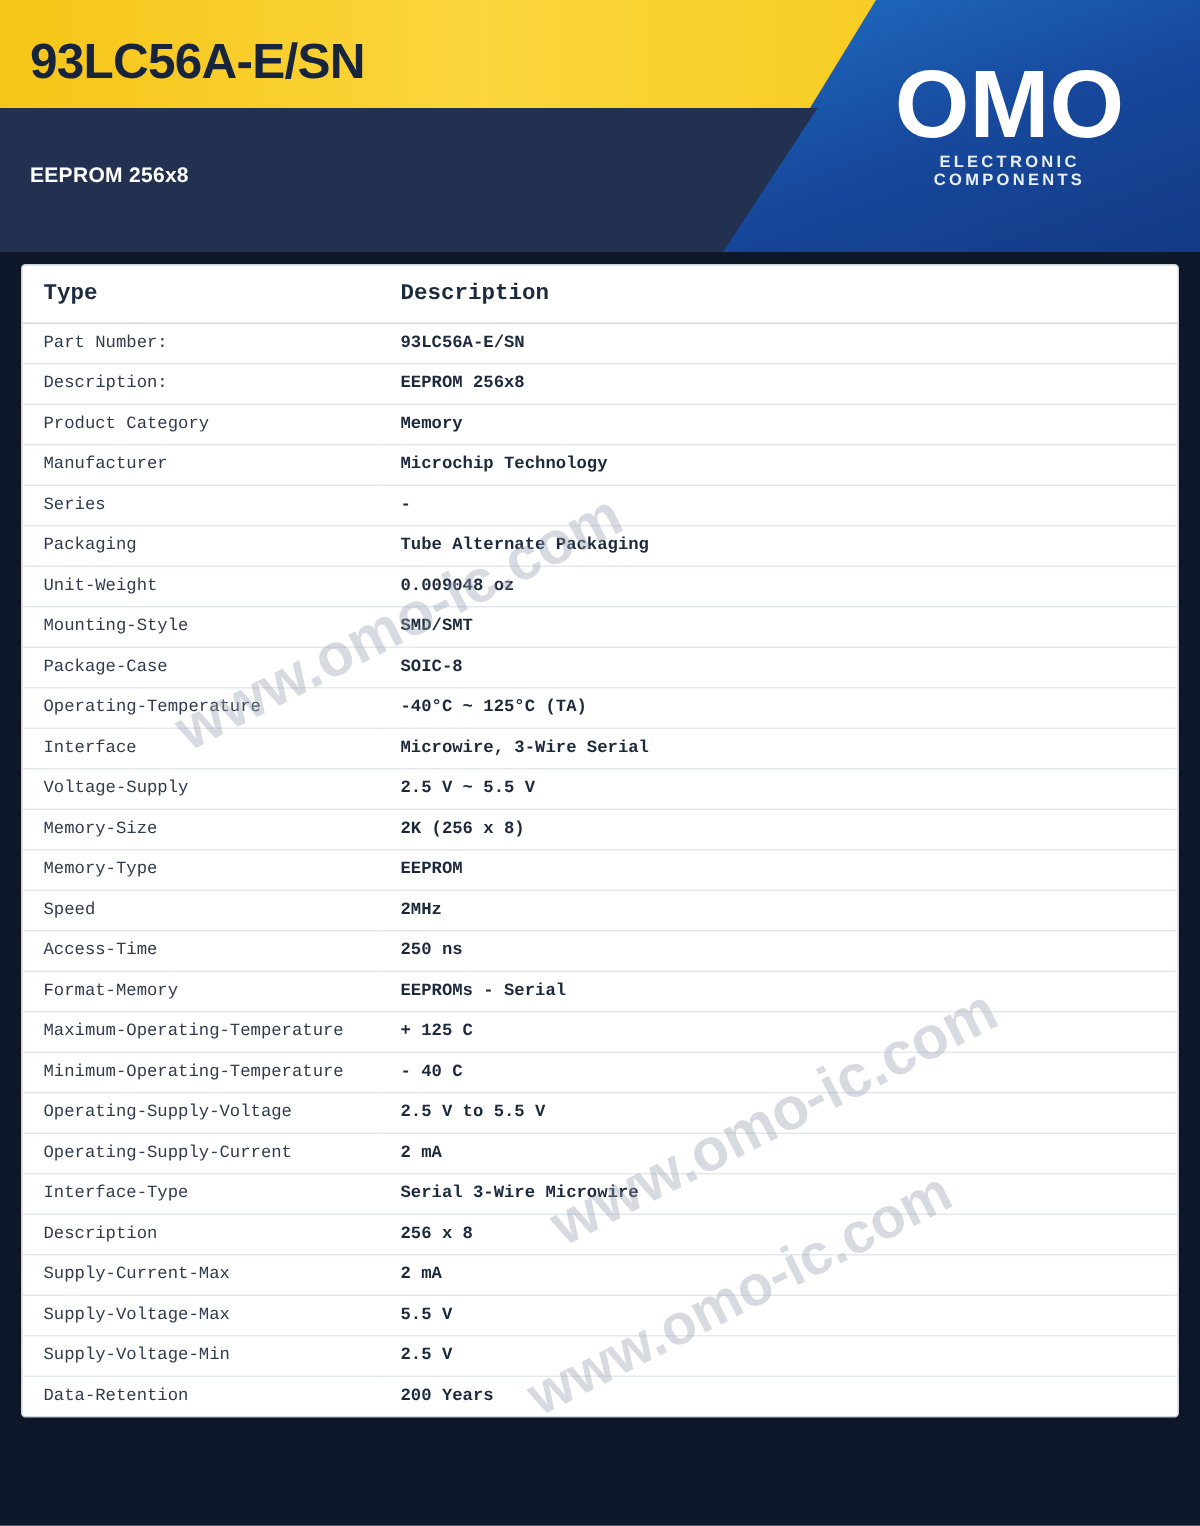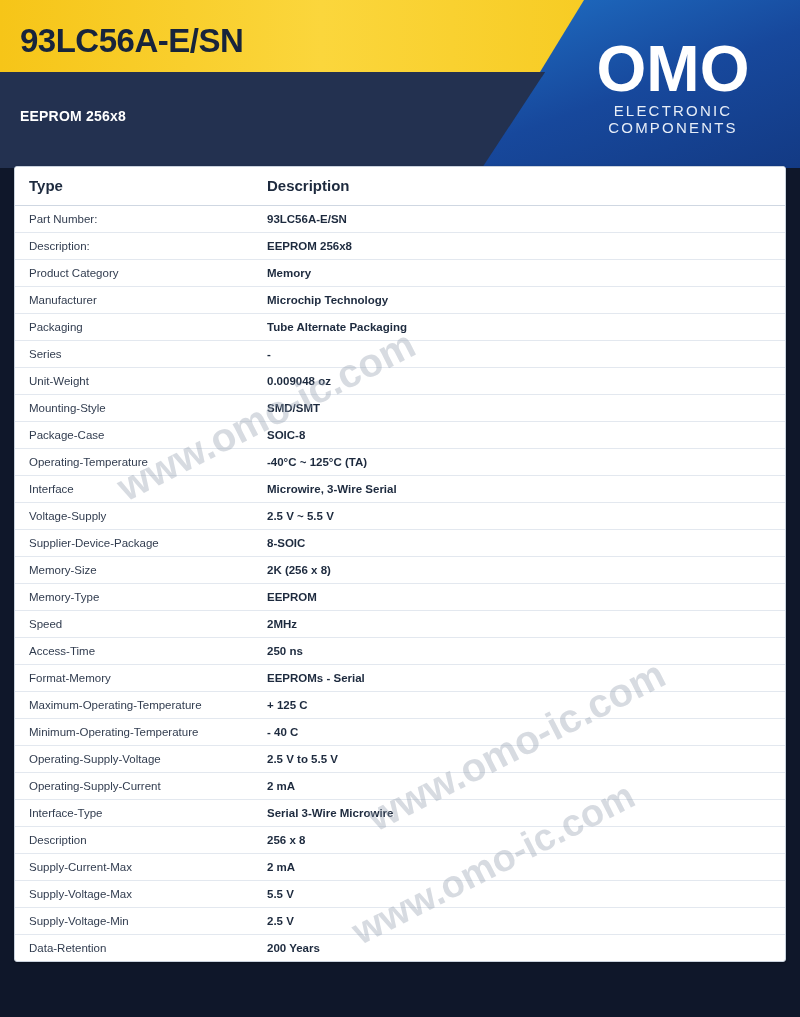--- a/index.html
+++ b/index.html
@@ -86,36 +86,37 @@
   .logo-omo {
     font-size: 64px;
     font-weight: bold;
     color: #ffffff;
     letter-spacing: 0px;
     line-height: 62px;
     font-family: "Liberation Sans", sans-serif;
   }
   .logo-sub {
     margin-top: 2px;
-    font-size: 15px;
+    font-size: 11px;
     letter-spacing: 2.2px;
     color: #e7eef8;
-    font-weight: normal;
+    font-weight: bold;
   }
 
   
   .card {
     position: absolute;
-    left: 14px; top: 166px;
+    left: 14px; top: 176px;
     width: 772px;
     background: #ffffff;
     border: 1px solid #c9d2de;
     border-radius: 3px;
     overflow: hidden;
     box-shadow: 0 1px 3px rgba(0,0,0,0.25);
+    font-family: Liberation Mono, monospace;
   }
   table {
     border-collapse: collapse;
     width: 100%;
     table-layout: fixed;
   }
   th, td {
     text-align: left;
     padding: 0 0 0 14px;
     height: 27px;
@@ -199,28 +200,28 @@
           </tr>
           <tr>
             <td class="key">Product Category</td>
             <td class="val">Memory</td>
           </tr>
           <tr>
             <td class="key">Manufacturer</td>
             <td class="val">Microchip Technology</td>
           </tr>
           <tr>
+            <td class="key">Series</td>
+            <td class="val">-</td>
+          </tr>
+          <tr>
             <td class="key">Packaging</td>
             <td class="val">Tube Alternate Packaging</td>
           </tr>
           <tr>
-            <td class="key">Series</td>
-            <td class="val">-</td>
-          </tr>
-          <tr>
             <td class="key">Unit-Weight</td>
             <td class="val">0.009048 oz</td>
           </tr>
           <tr>
             <td class="key">Mounting-Style</td>
             <td class="val">SMD/SMT</td>
           </tr>
           <tr>
             <td class="key">Package-Case</td>
             <td class="val">SOIC-8</td>
@@ -229,24 +230,20 @@
             <td class="key">Operating-Temperature</td>
             <td class="val">-40°C ~ 125°C (TA)</td>
           </tr>
           <tr>
             <td class="key">Interface</td>
             <td class="val">Microwire, 3-Wire Serial</td>
           </tr>
           <tr>
             <td class="key">Voltage-Supply</td>
             <td class="val">2.5 V ~ 5.5 V</td>
-          </tr>
-          <tr>
-            <td class="key">Supplier-Device-Package</td>
-            <td class="val">8-SOIC</td>
           </tr>
           <tr>
             <td class="key">Memory-Size</td>
             <td class="val">2K (256 x 8)</td>
           </tr>
           <tr>
             <td class="key">Memory-Type</td>
             <td class="val">EEPROM</td>
           </tr>
           <tr>

